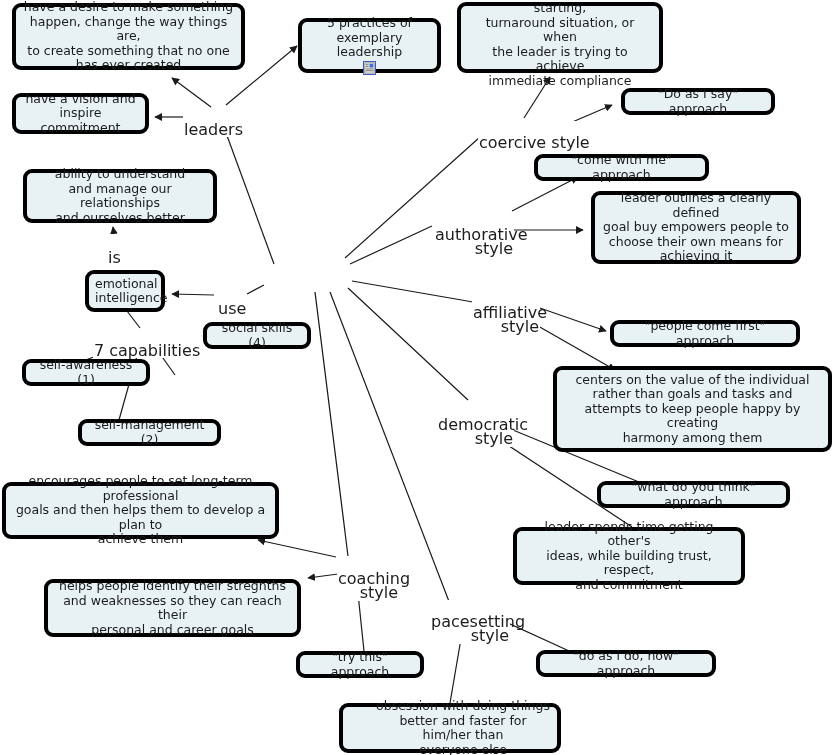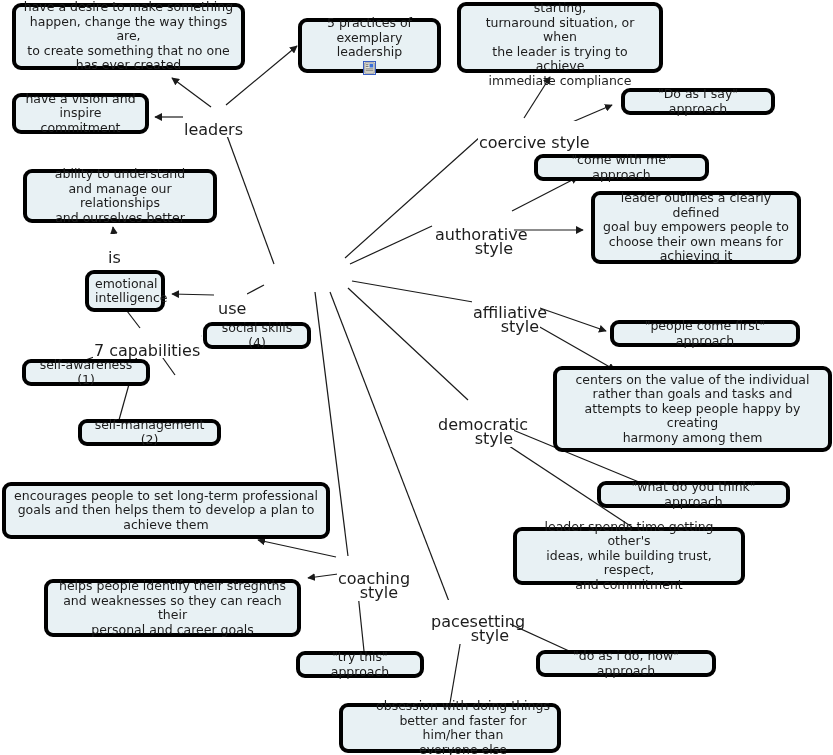--- a/index.html
+++ b/index.html
@@ -220,21 +220,21 @@
   <div class="node" style="left:339px; top:703px; width:222px; height:50px;padding-left:32px;">
     <span class="node-text">obsession with doing things
 better and faster for him/her than
 everyone else</span>
   </div>
 
   <div class="node" style="left:296px; top:651px; width:128px; height:27px;">
     <span class="node-text">"try this" approach</span>
   </div>
 
-  <div class="node" style="left:2px; top:482px; width:328px; height:57px;">
+  <div class="node" style="left:2px; top:482px; width:277px; height:57px;">
     <span class="node-text">encourages people to set long-term professional
 goals and then helps them to develop a plan to
 achieve them</span>
   </div>
 
   <div class="node" style="left:44px; top:579px; width:257px; height:58px;">
     <span class="node-text">helps people identify their stregnths
 and weaknesses so they can reach their
 personal and career goals</span>
   </div>

